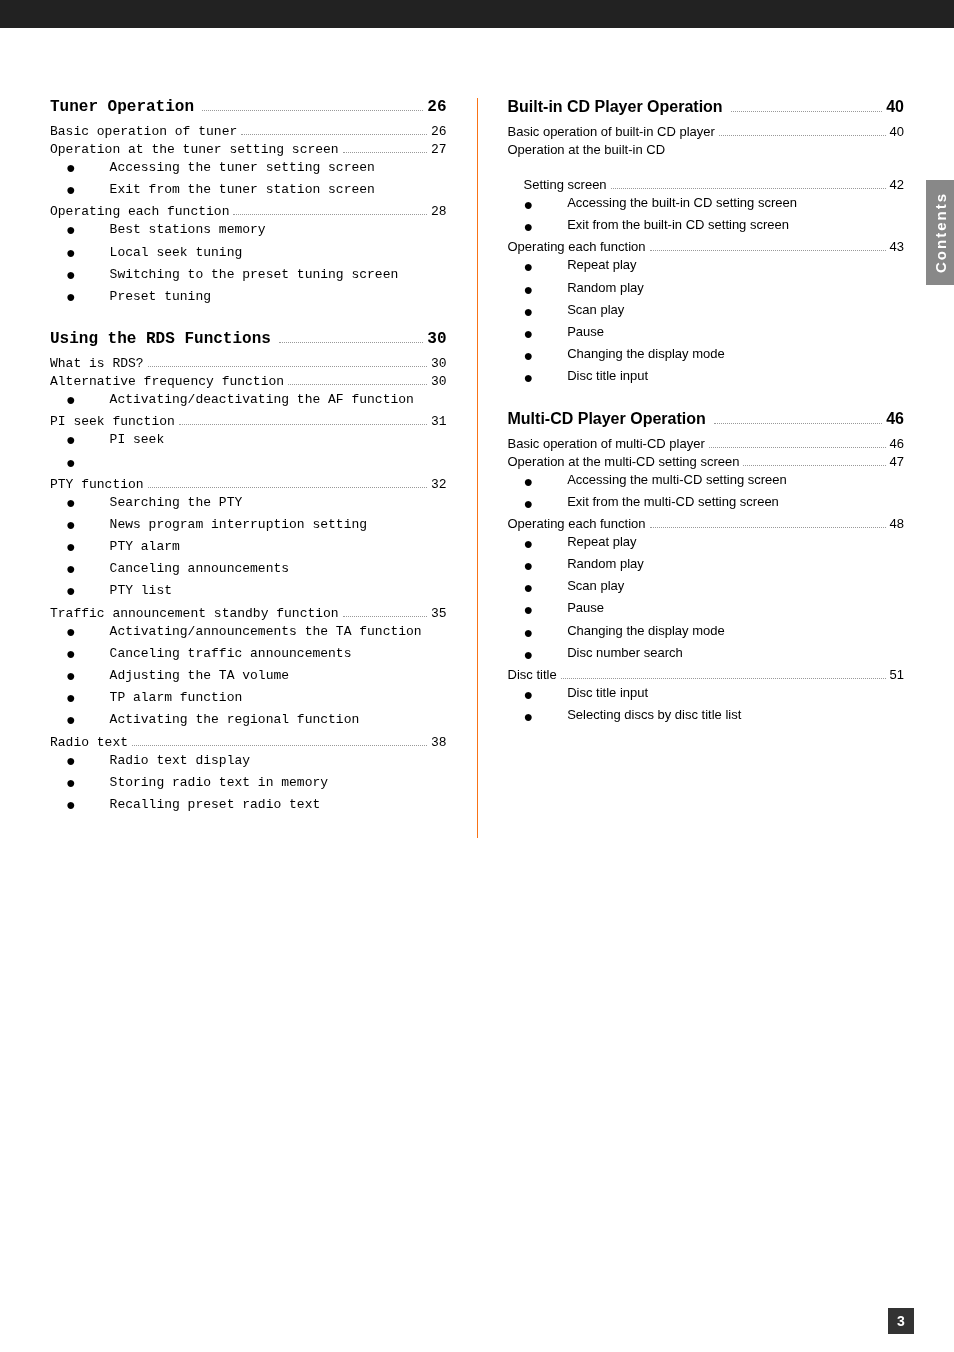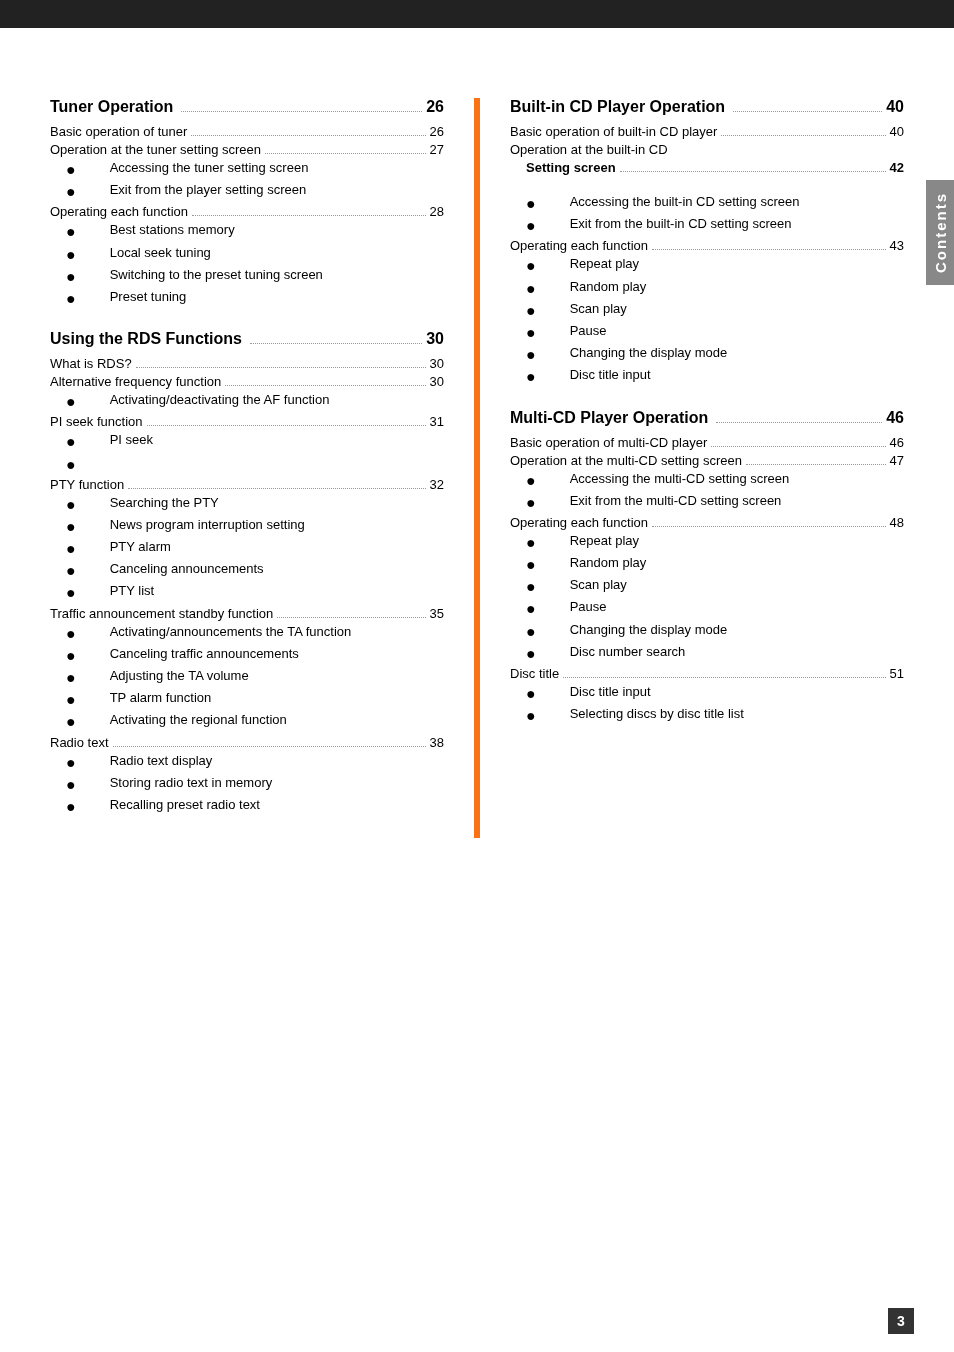--- a/index.html
+++ b/index.html
@@ -69,21 +69,22 @@
     .content-area {
       display: flex;
       gap: 0;
       padding: 40px 50px 40px 50px;
       margin-top: 28px;
     }
 
     .left-column {
       flex: 1;
       padding-right: 30px;
-      border-right: 6px solid #f97316;
+      border-right: 1px solid #f97316;
+      font-family: Liberation Mono, monospace;
     }
 
     .right-column {
       flex: 1;
       padding-left: 30px;
     }
 
     
     .sub-entry {
       display: flex;
@@ -179,21 +180,21 @@
             <span class="label-part">Operation at the tuner setting screen</span>
             <span class="leader"></span>
             <span class="page-part">27</span>
           </div>
           <div class="sub-entry">
             <span class="bullet">●</span>
             <span class="sub-label">Accessing the tuner setting screen</span>
           </div>
           <div class="sub-entry">
             <span class="bullet">●</span>
-            <span class="sub-label">Exit from the player setting screen</span>
+            <span class="sub-label">Exit from the tuner station screen</span>
           </div>
           <div class="entry-with-dots">
             <span class="label-part">Operating each function</span>
             <span class="leader"></span>
             <span class="page-part">28</span>
           </div>
           <div class="sub-entry">
             <span class="bullet">●</span>
             <span class="sub-label">Best stations memory</span>
           </div>
@@ -316,22 +317,22 @@
           <div class="section-title-row">
             <span class="title-text">Built-in CD Player Operation</span>
             <span class="title-leader"></span>
             <span class="title-page">40</span>
           </div>
           <div class="entry-with-dots">
             <span class="label-part">Basic operation of built-in CD player</span>
             <span class="leader"></span>
             <span class="page-part">40</span>
           </div>
-          <div style="margin-bottom: 3px;">Operation at the built-in CD</div>
-          <div style="display: flex; align-items: baseline; margin-bottom: 19px; padding-left: 16px; font-weight: bold;">
+          <div style="margin-bottom: 20px;">Operation at the built-in CD</div>
+          <div style="display: flex; align-items: baseline; margin-bottom: 3px; padding-left: 16px;">
             <span style="white-space: nowrap;">Setting screen</span>
             <span style="flex: 1 1 0%; border-bottom: 1px dotted rgb(153, 153, 153); margin: 0px 4px 3px;"></span>
             <span style="white-space: nowrap;">42</span>
           </div>
           <div class="sub-entry">
             <span class="bullet">●</span>
             <span class="sub-label">Accessing the built-in CD setting screen</span>
           </div>
           <div class="sub-entry">
             <span class="bullet">●</span>

